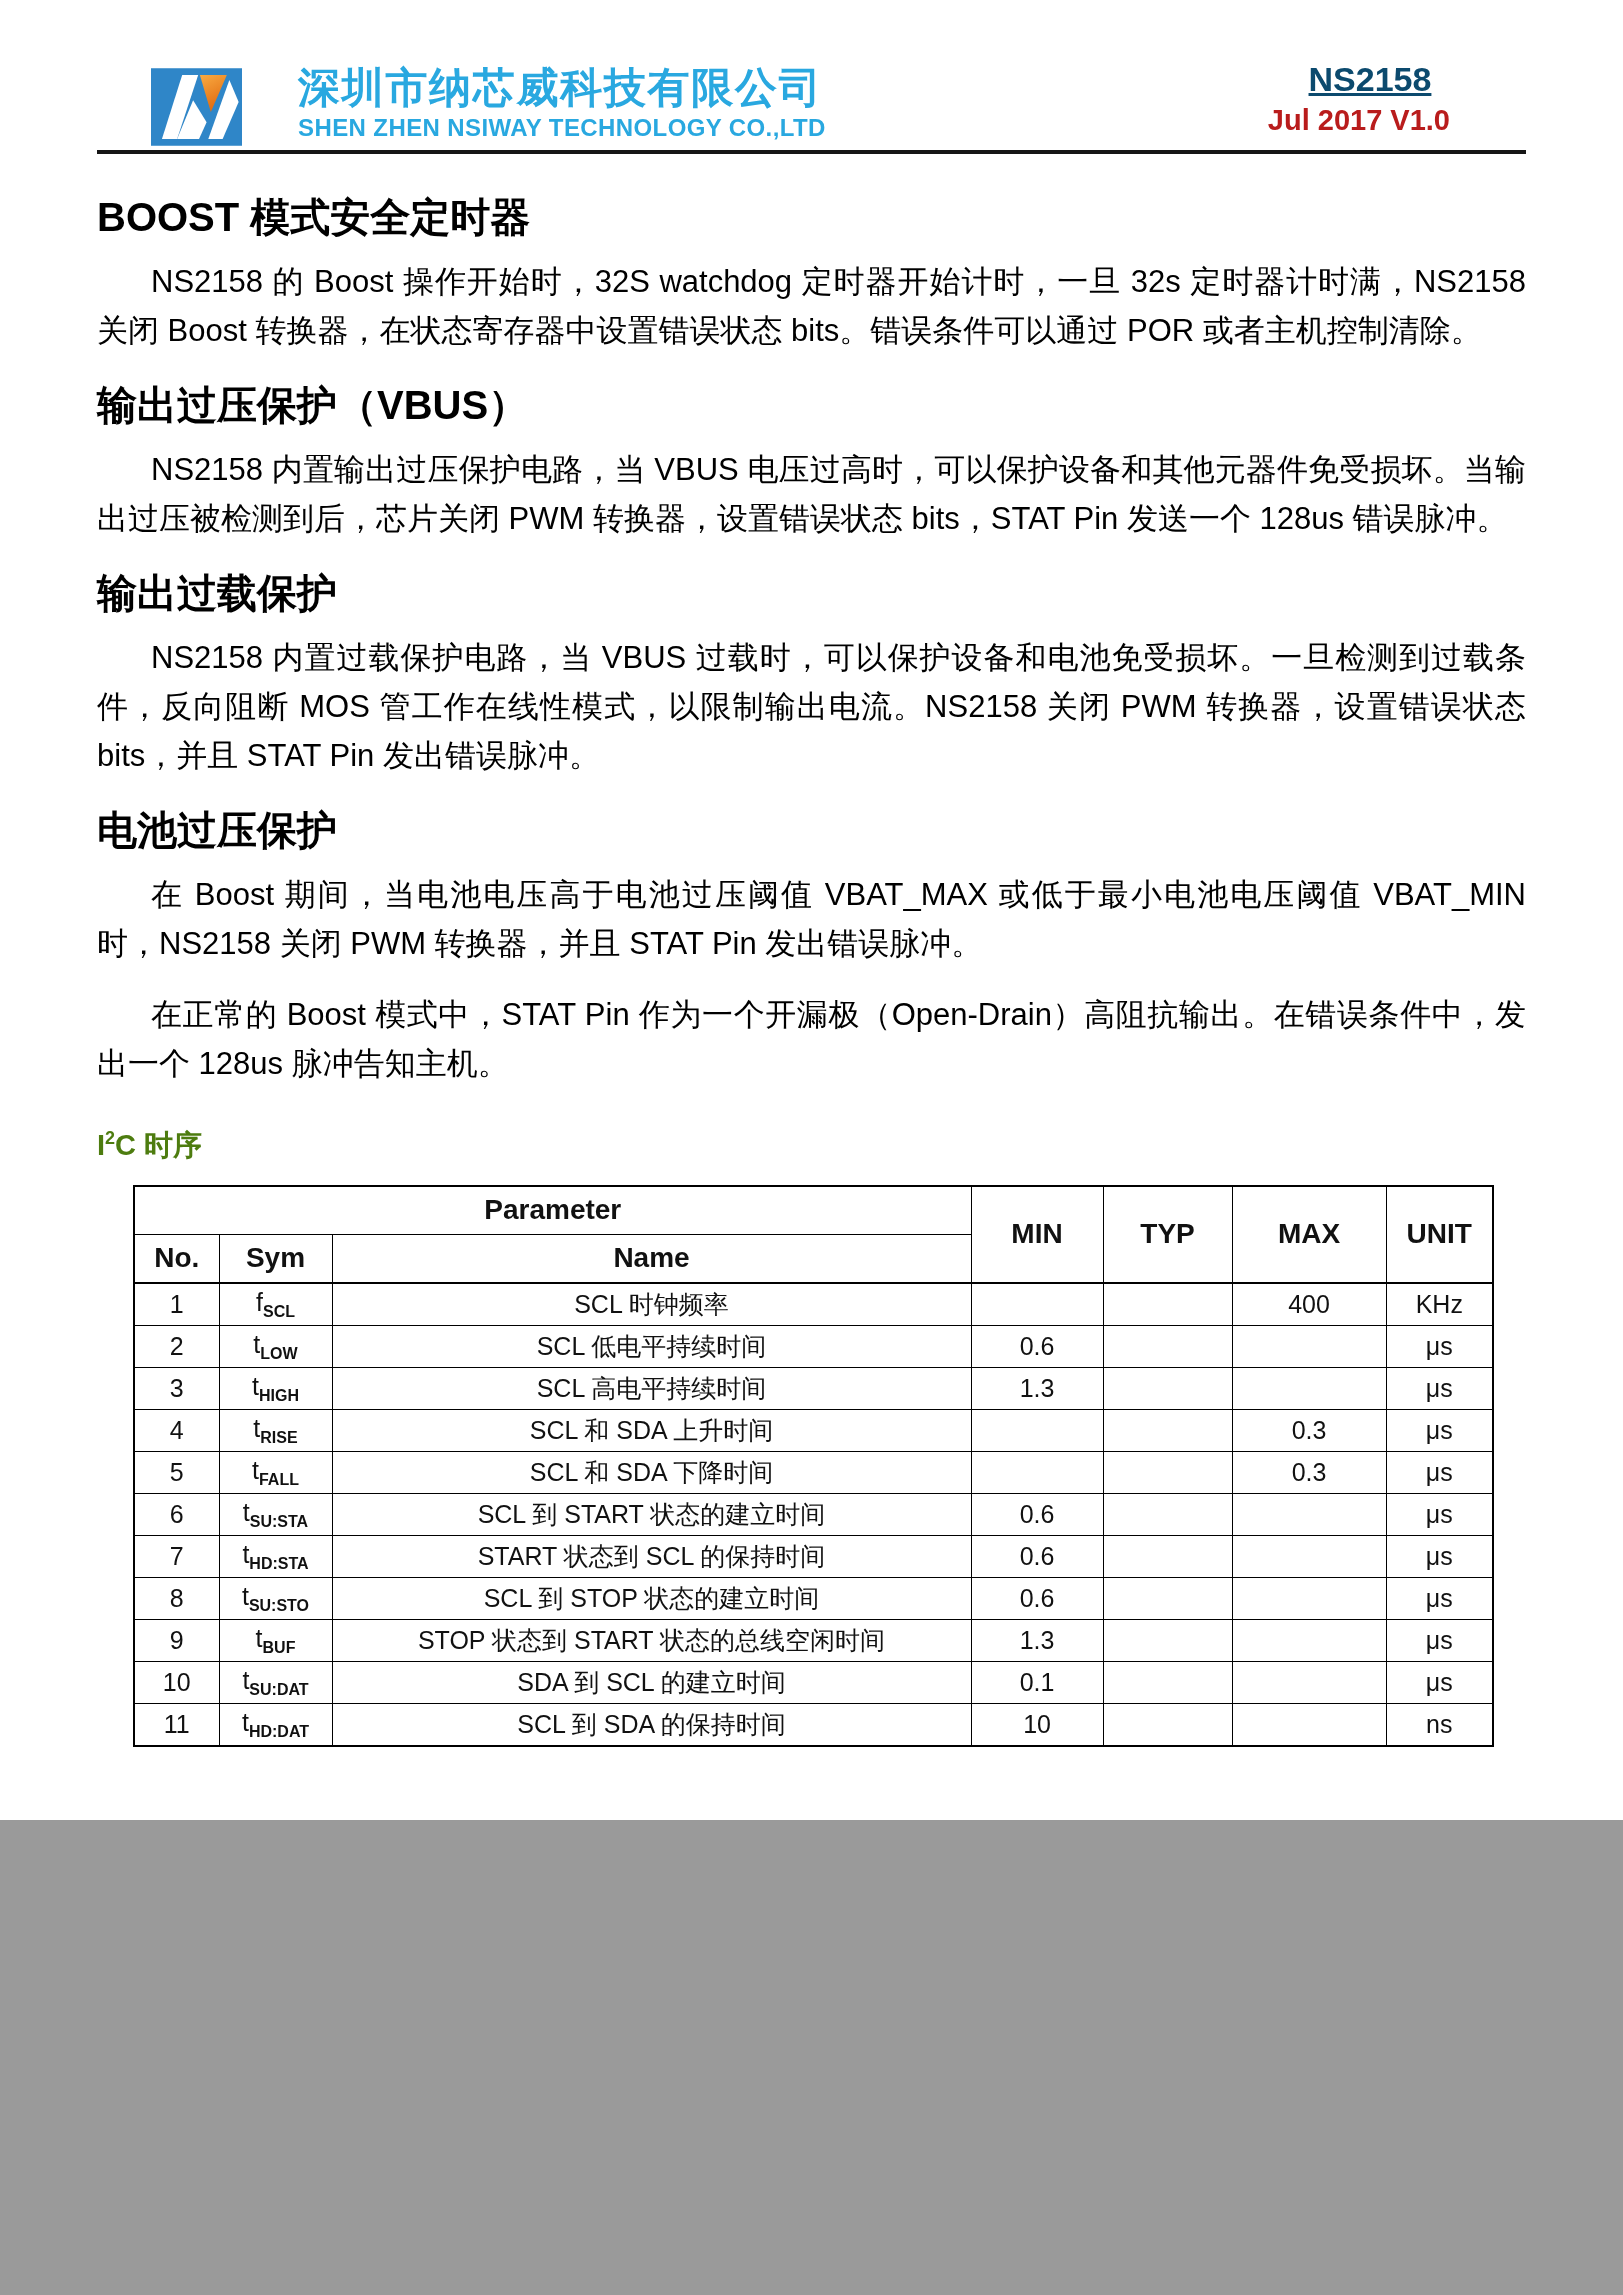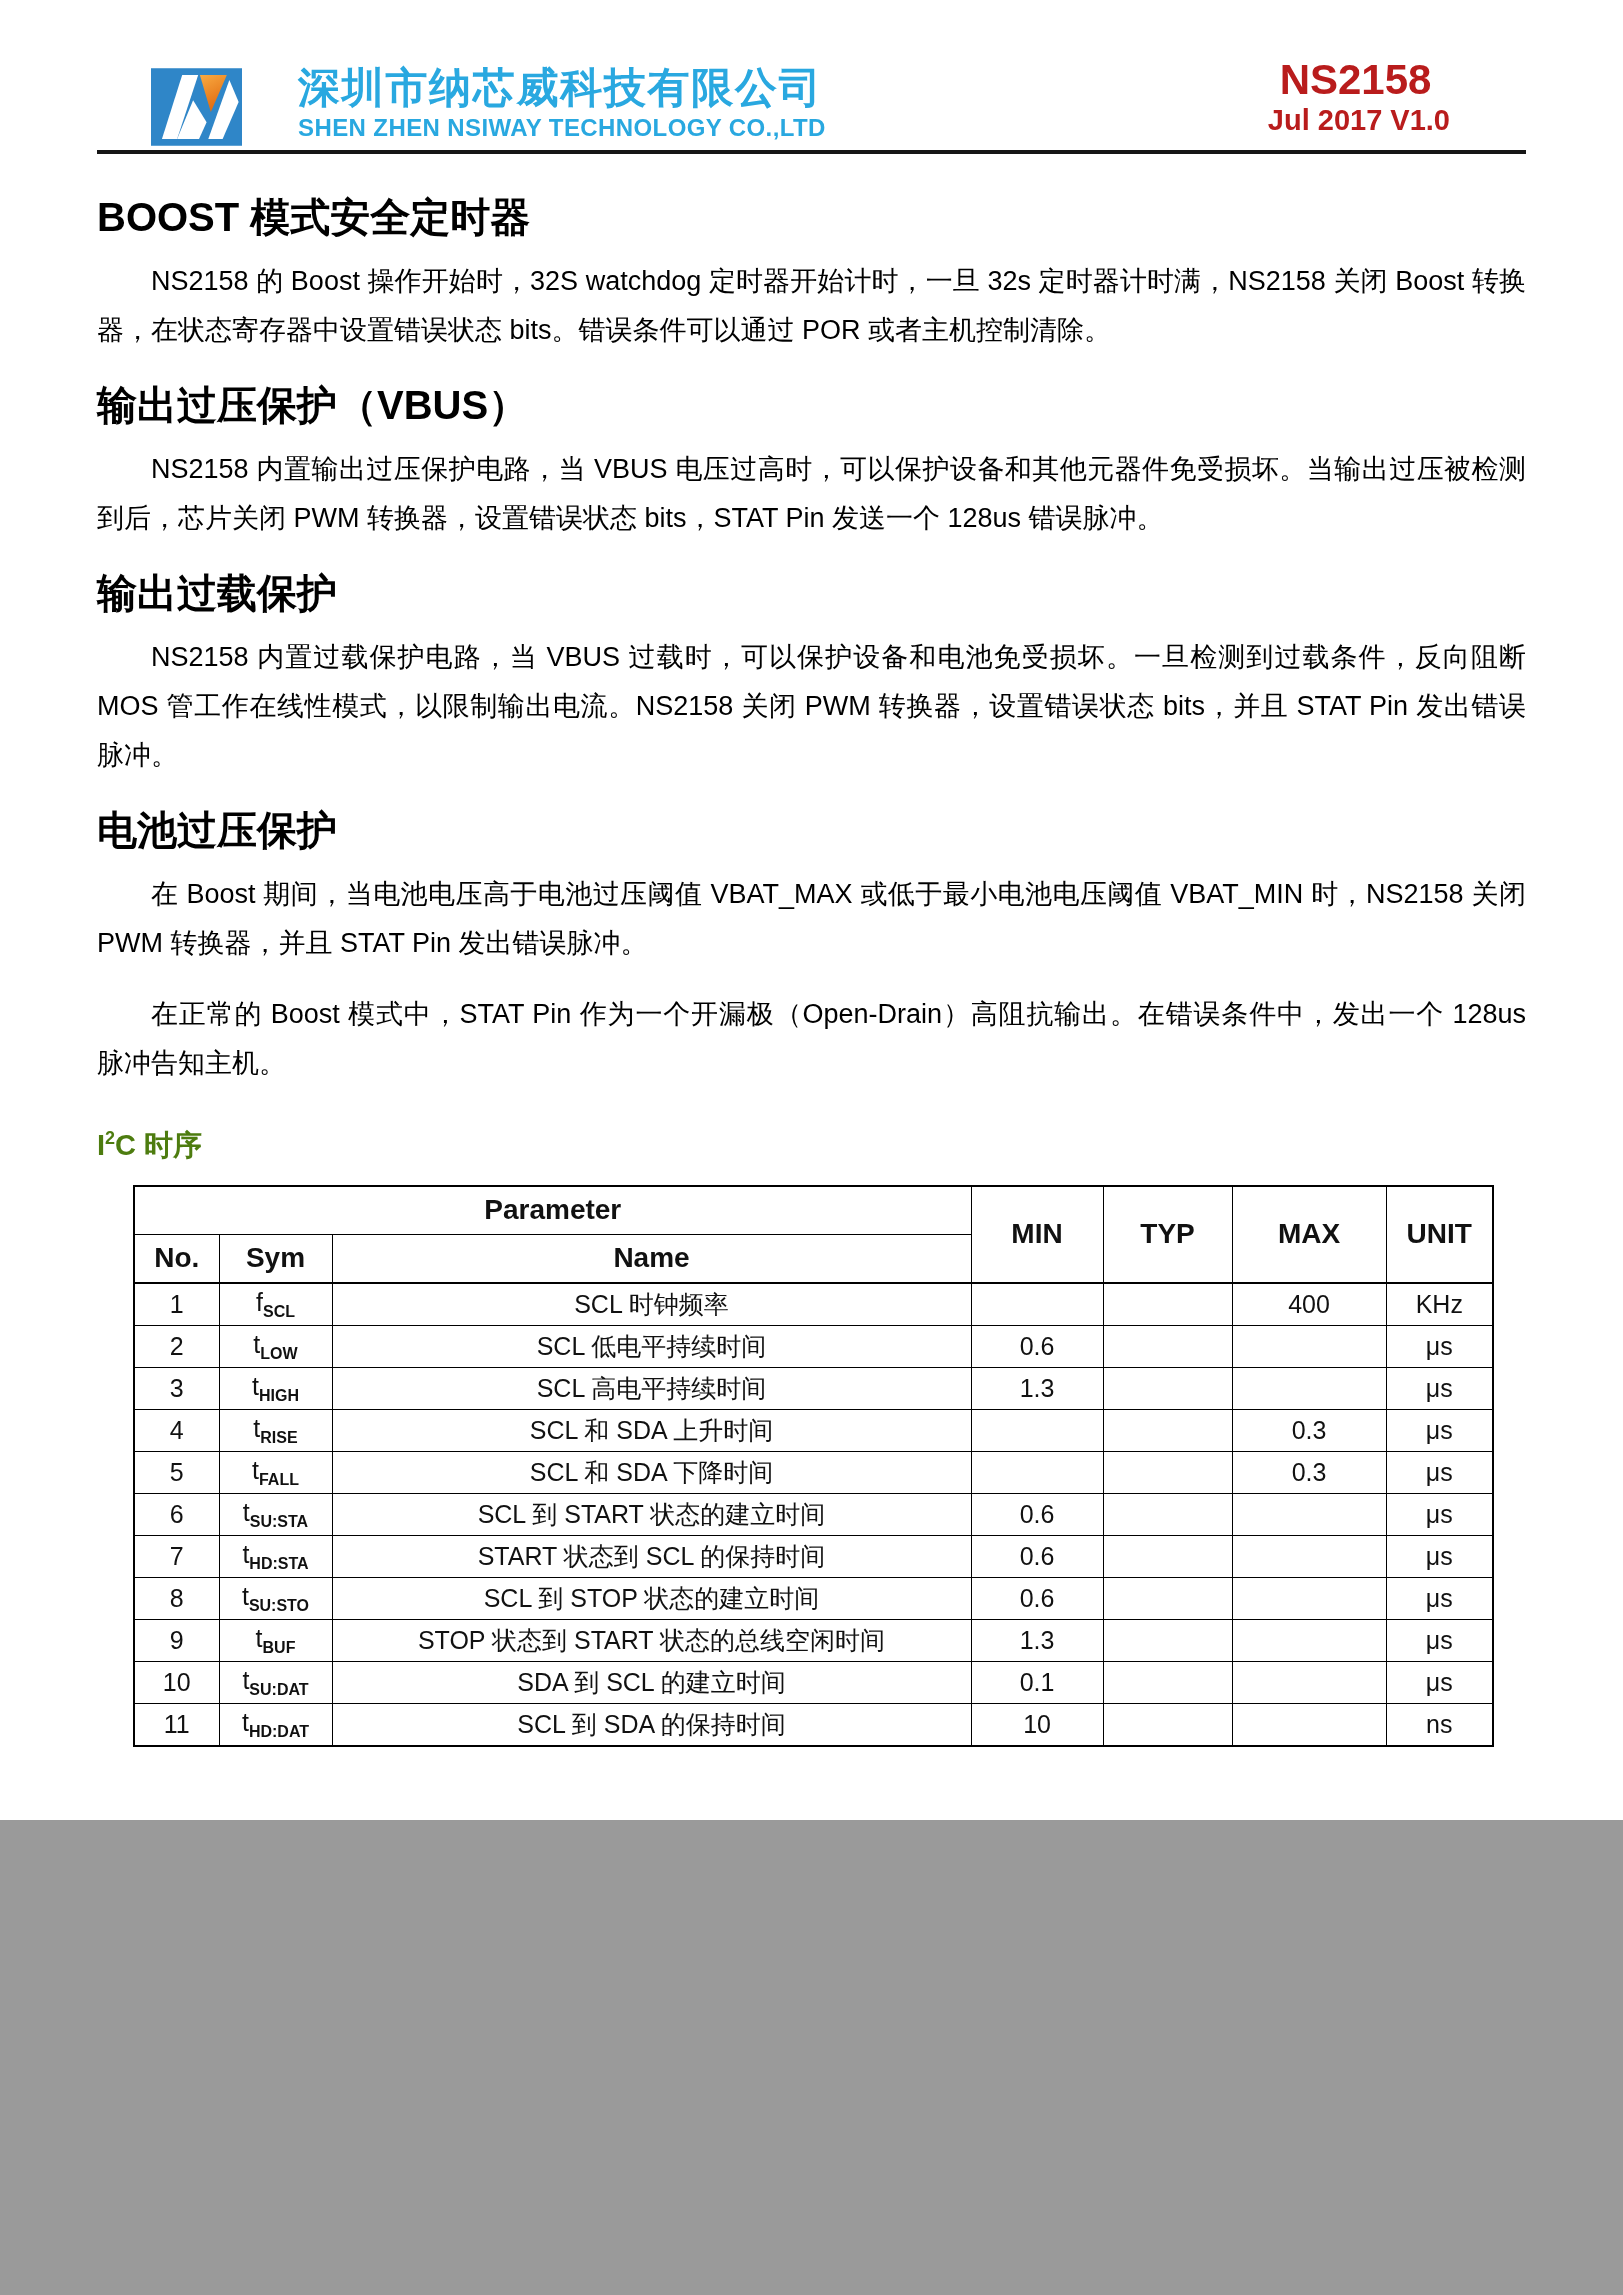--- a/index.html
+++ b/index.html
@@ -15,28 +15,28 @@
   
   .logo{position:absolute;left:151px;top:68px;width:91px;height:78px;}
   .company{position:absolute;left:298px;top:64px;}
   .company-cn{
     font-size:42px;font-weight:bold;color:#29a8e0;letter-spacing:1.7px;line-height:47px;
   }
   .company-en{
     font-size:24px;font-weight:bold;color:#29a8e0;letter-spacing:0.4px;line-height:29px;margin-top:1.7px;
   }
   .part-block{position:absolute;right:173px;top:56px;text-align:right;}
-  .part-number{font-size:42px;font-weight:bold;line-height:47px;color:#b91c1c;padding-right:18.6px;}
+  .part-number{font-size:34px;font-weight:bold;line-height:47px;color:#0c4a6e;padding-right:18.6px;text-decoration:underline;}
   .doc-version{font-size:29px;font-weight:bold;line-height:34px;color:#b91c1c;}
   .header-rule{position:absolute;left:97px;top:150px;width:1429px;height:4.2px;background:#161616;}
   
   .content{position:absolute;left:97px;top:153px;width:1429px;}
   h2.sec{margin:32px 0 0 0;font-size:40px;line-height:36px;font-weight:bold;color:#000;}
   h2.sec.first{margin-top:46px;}
-  p.sec{margin:22px 0 0 0;font-size:27px;line-height:49px;text-indent:54px;color:#000;
+  p.sec{margin:22px 0 0 0;font-size:31px;line-height:49px;text-indent:54px;color:#000;
         text-align:justify;}
   h2.i2c{margin:32px 0 0 0;font-size:29px;line-height:36px;font-weight:bold;color:#4d7c0f;}
   h2.i2c sup{font-size:0.62em;}
   
   table.timing{
     border-collapse:collapse;
     margin:22px 0 0 36px;
     width:1359px;
     table-layout:fixed;
   }

